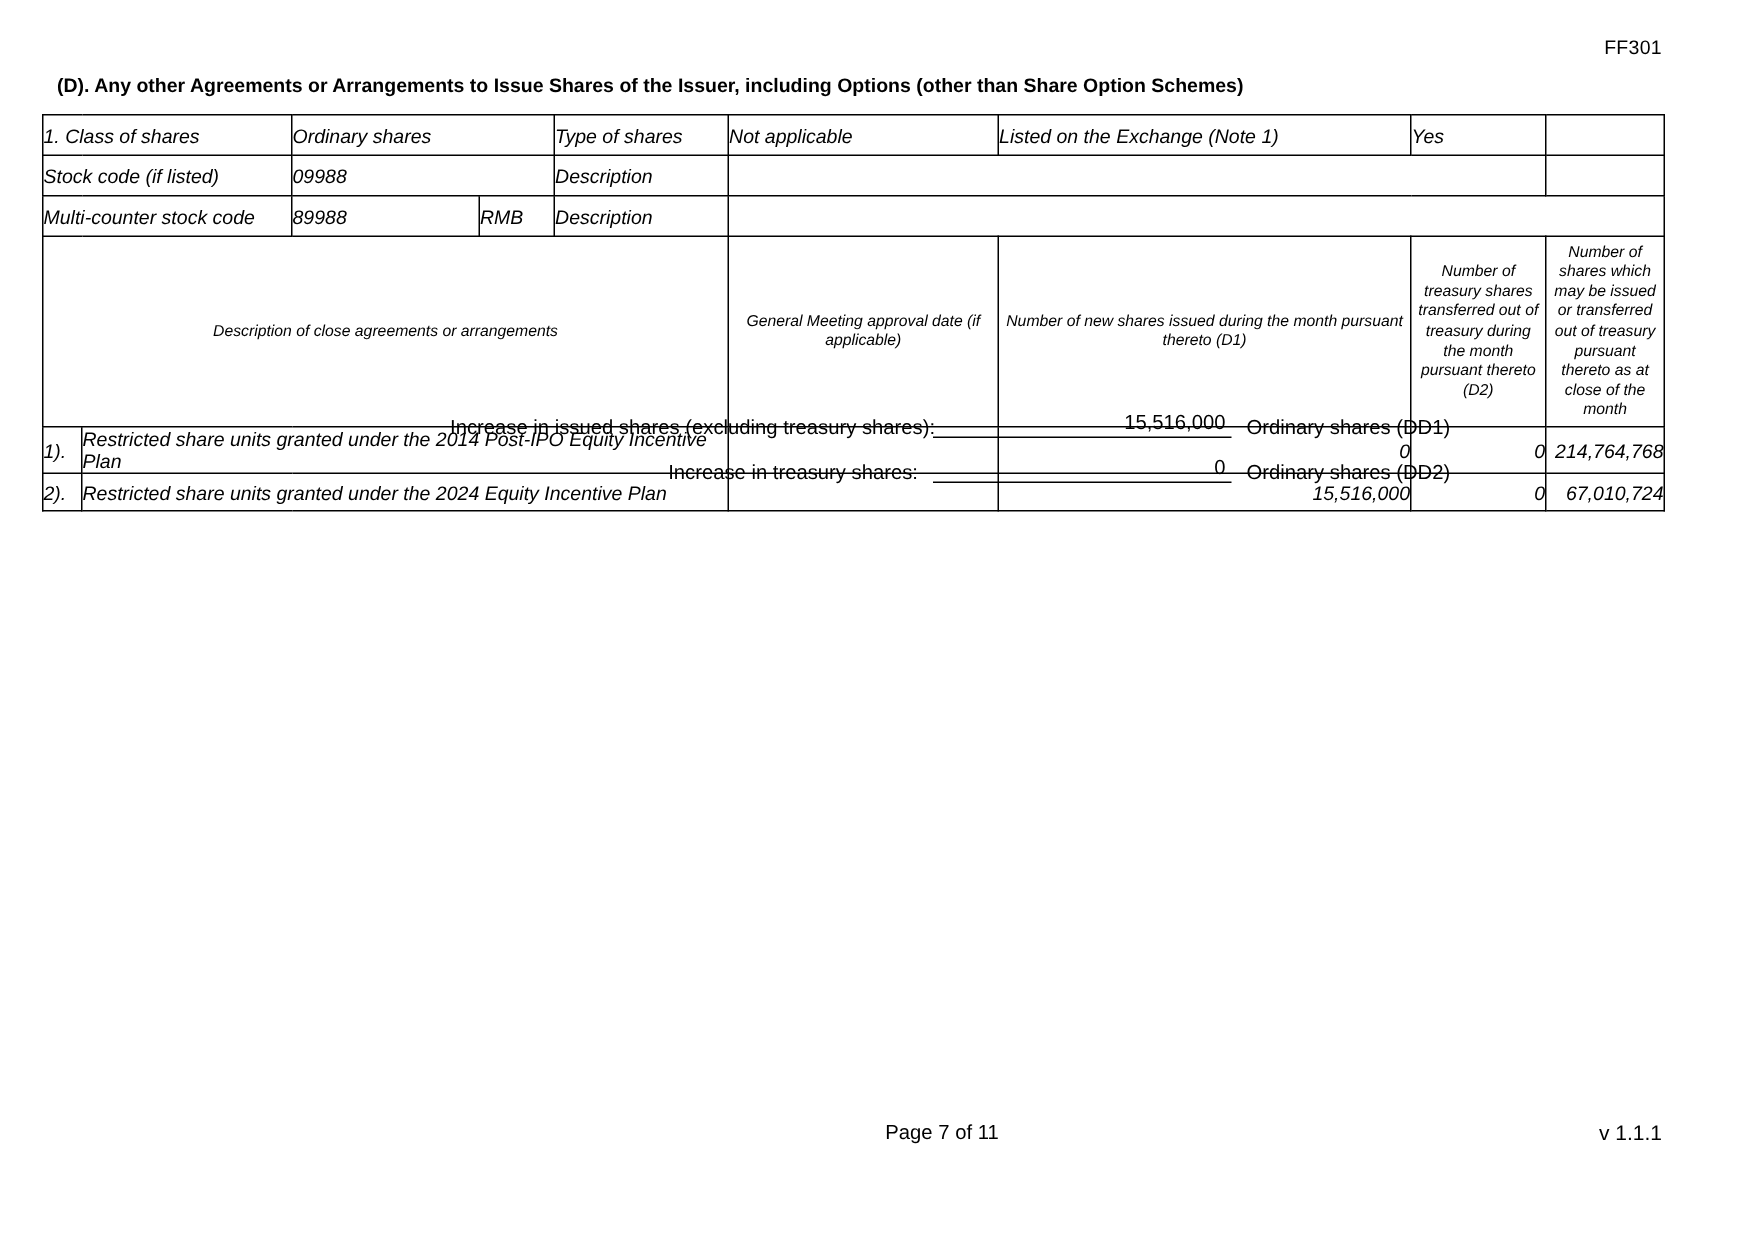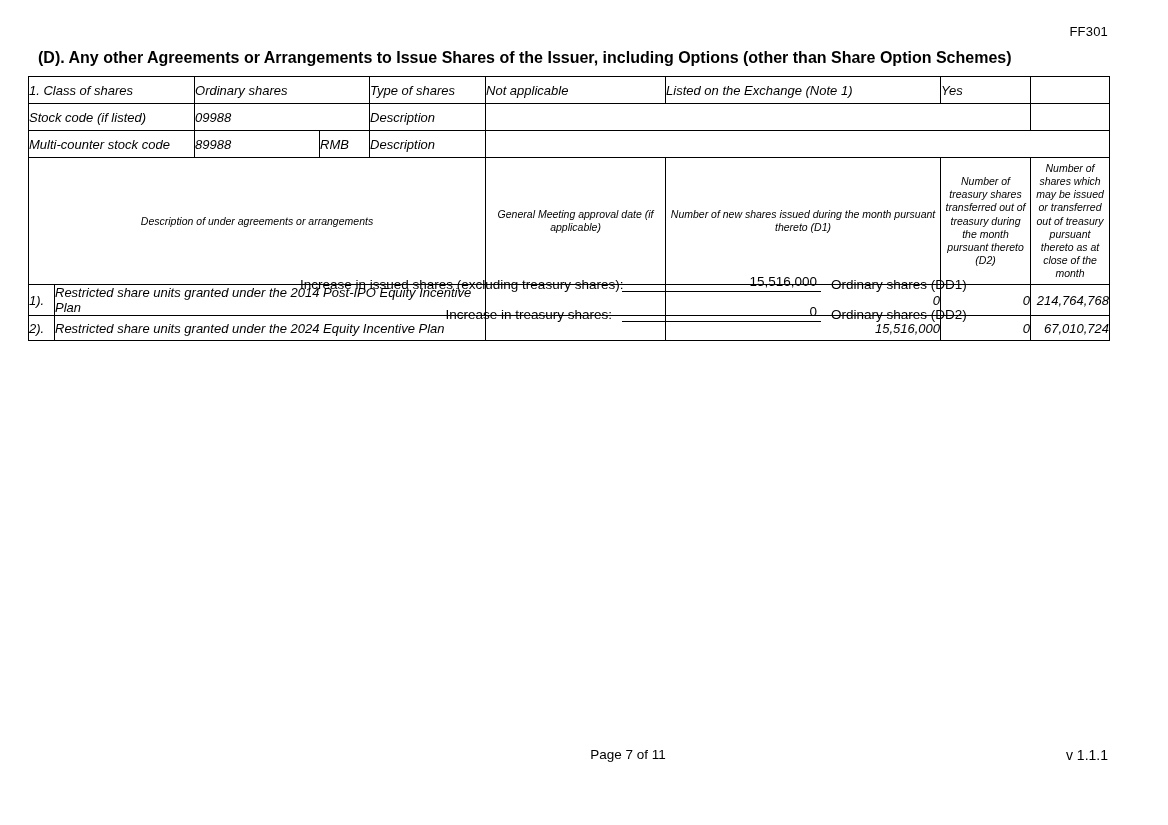--- a/index.html
+++ b/index.html
@@ -25,21 +25,21 @@
     position: absolute;
     top: 24px;
     right: 60px;
     font-size: 13px;
     letter-spacing: 0.2px;
   }
   .section-title {
     position: absolute;
     top: 49px;
     left: 38px;
-    font-size: 16px;
+    font-size: 13px;
     font-weight: bold;
   }
 
   
   table.main {
     position: absolute;
     top: 76px;
     left: 28px;
     width: 1081px;
     border-collapse: collapse;
@@ -197,21 +197,21 @@
 
     <tr>
       <td class="lbl" colspan="2">Multi-counter stock code</td>
       <td class="val">89988</td>
       <td class="val">RMB</td>
       <td class="lbl">Description</td>
       <td class="val" colspan="4"></td>
     </tr>
 
     <tr class="colheads">
-      <td class="deschead" colspan="5">Description of under agreements or arrangements</td>
+      <td class="deschead" colspan="5">Description of close agreements or arrangements</td>
       <td style="width:90px">General Meeting approval date (if applicable)</td>
       <td>Number of new shares issued during the month pursuant thereto (D1)</td>
       <td colspan="1">Number of treasury shares transferred out of treasury during the month pursuant thereto (D2)</td>
       <td colspan="1">Number of shares which may be issued or transferred out of treasury pursuant thereto as at close of the month</td>
     </tr>
 
     <tr class="datarow">
       <td class="idx">1).</td>
       <td class="descr" colspan="4">Restricted share units granted under the 2014 Post-IPO Equity Incentive Plan</td>
       <td class="empty"></td>

